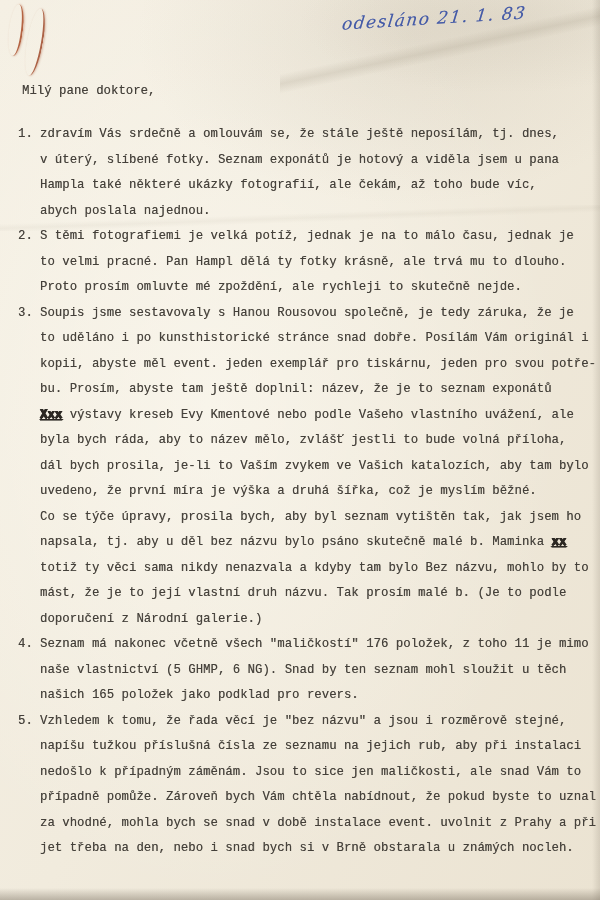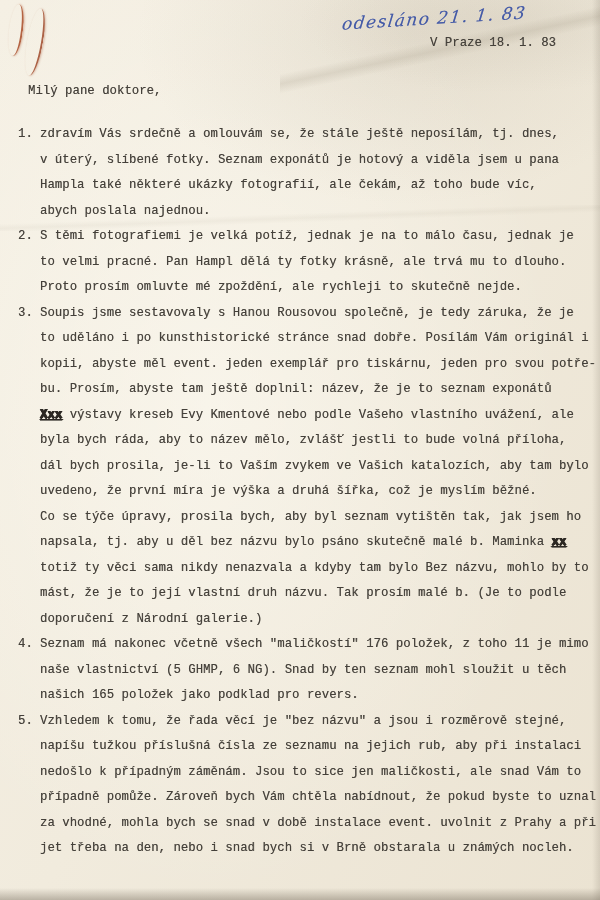--- a/index.html
+++ b/index.html
@@ -71,21 +71,21 @@
   
   .typed {
     font-size: 12.2px;
     line-height: 25.5px;
     letter-spacing: 0.1px;
     color: #44403a;
     text-shadow: 0.3px 0.3px 0.5px rgba(62,57,50,0.55);
     white-space: pre;
   }
   .dateline { position: absolute; left: 430px; top: 31px; }
-  .salutation { position: absolute; left: 28px; top: 79px; }
+  .salutation { position: absolute; left: 22px; top: 79px; }
   .body { position: absolute; left: 18px; top: 122px; width: 575px; }
   .para { position: relative; padding-left: 22px; }
   .pnum { position: absolute; left: 0; top: 0; }
   .line { white-space: pre; }
   .overtype {
     font-weight: bold;
     color: #2c2823;
     text-shadow: 0.9px 0 0 #2c2823, -0.5px 0 0 #2c2823, 0 0.6px 0 #2c2823;
     text-decoration: underline;
   }
@@ -93,20 +93,19 @@
 </head>
 <body>
 
 <div class="paper">
   <div class="crease-top"></div>
   <div class="crease-mid"></div>
   <div class="rust rust-1"></div>
   <div class="rust rust-2"></div>
 
   <div class="handnote">odesláno 21. 1. 83</div>
-  <div class="typed dateline">V Praze 18. 1. 83</div>
   <div class="typed salutation">Milý pane doktore,</div>
 
   <div class="typed body" id="letter-body"><div class="para"><span class="pnum">1.</span><div class="line">zdravím Vás srdečně a omlouvám se, že stále ještě neposílám, tj. dnes,</div><div class="line">v úterý, slíbené fotky. Seznam exponátů je hotový a viděla jsem u pana</div><div class="line">Hampla také některé ukázky fotografií, ale čekám, až toho bude víc,</div><div class="line">abych poslala najednou.</div></div><div class="para"><span class="pnum">2.</span><div class="line">S těmi fotografiemi je velká potíž, jednak je na to málo času, jednak je</div><div class="line">to velmi pracné. Pan Hampl dělá ty fotky krásně, ale trvá mu to dlouho.</div><div class="line">Proto prosím omluvte mé zpoždění, ale rychleji to skutečně nejde.</div></div><div class="para"><span class="pnum">3.</span><div class="line">Soupis jsme sestavovaly s Hanou Rousovou společně, je tedy záruka, že je</div><div class="line">to uděláno i po kunsthistorické stránce snad dobře. Posílám Vám originál i</div><div class="line">kopii, abyste měl event. jeden exemplář pro tiskárnu, jeden pro svou potře-</div><div class="line">bu. Prosím, abyste tam ještě doplnil: název, že je to seznam exponátů</div><div class="line"><span class="overtype">Xxx</span><span> výstavy kreseb Evy Kmentové nebo podle Vašeho vlastního uvážení, ale</span></div><div class="line">byla bych ráda, aby to název mělo, zvlášť jestli to bude volná příloha,</div><div class="line">dál bych prosila, je-li to Vaším zvykem ve Vašich katalozích, aby tam bylo</div><div class="line">uvedeno, že první míra je výška a druhá šířka, což je myslím běžné.</div><div class="line">Co se týče úpravy, prosila bych, aby byl seznam vytištěn tak, jak jsem ho</div><div class="line"><span>napsala, tj. aby u děl bez názvu bylo psáno skutečně malé b. Maminka </span><span class="overtype">xx</span></div><div class="line">totiž ty věci sama nikdy nenazvala a kdyby tam bylo Bez názvu, mohlo by to</div><div class="line">mást, že je to její vlastní druh názvu. Tak prosím malé b. (Je to podle</div><div class="line">doporučení z Národní galerie.)</div></div><div class="para"><span class="pnum">4.</span><div class="line">Seznam má nakonec včetně všech "maličkostí" 176 položek, z toho 11 je mimo</div><div class="line">naše vlastnictví (5 GHMP, 6 NG). Snad by ten seznam mohl sloužit u těch</div><div class="line">našich 165 položek jako podklad pro revers.</div></div><div class="para"><span class="pnum">5.</span><div class="line">Vzhledem k tomu, že řada věcí je "bez názvu" a jsou i rozměrově stejné,</div><div class="line">napíšu tužkou příslušná čísla ze seznamu na jejich rub, aby při instalaci</div><div class="line">nedošlo k případným záměnám. Jsou to sice jen maličkosti, ale snad Vám to</div><div class="line">případně pomůže. Zároveň bych Vám chtěla nabídnout, že pokud byste to uznal</div><div class="line">za vhodné, mohla bych se snad v době instalace event. uvolnit z Prahy a při</div><div class="line">jet třeba na den, nebo i snad bych si v Brně obstarala u známých nocleh.</div></div></div>
 
   <div class="right-edge"></div>
   <div class="bottom-edge"></div>
 </div>
 
 </body></html>

